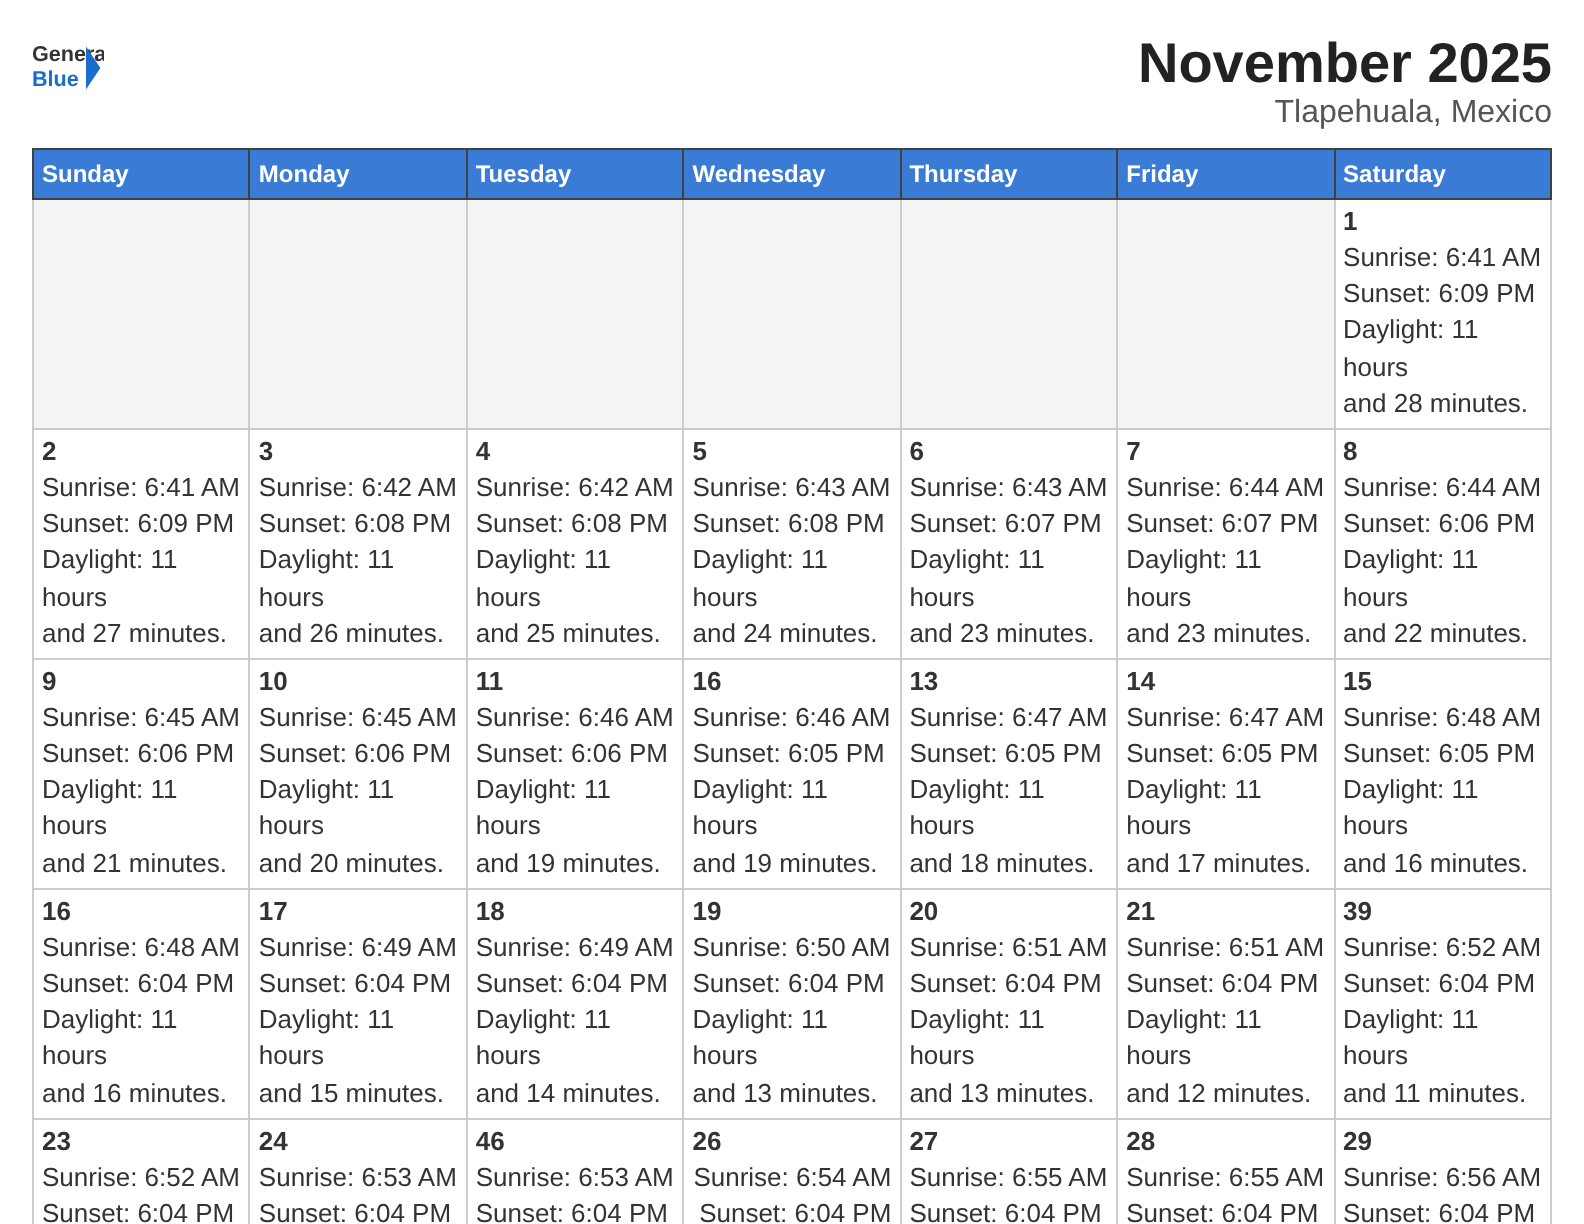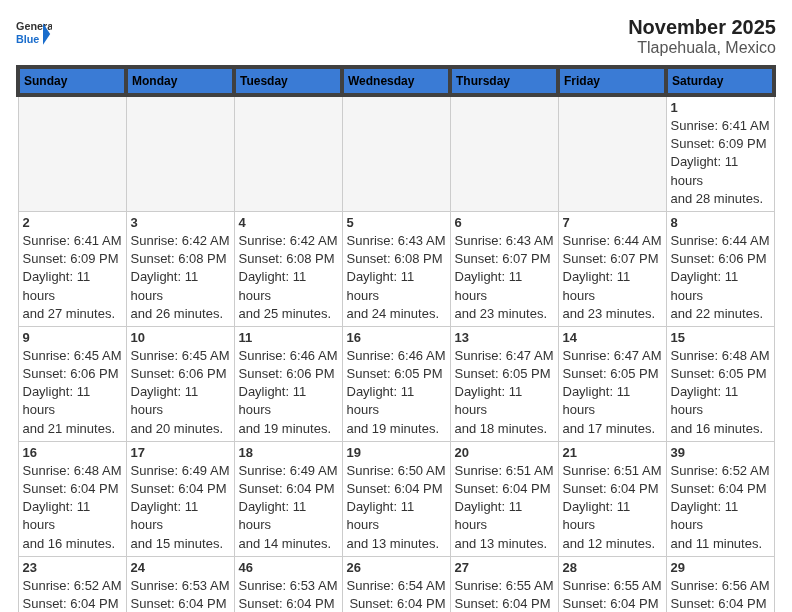--- a/index.html
+++ b/index.html
@@ -22,41 +22,41 @@
       gap: 6px;
     }
     .logo-icon {
       width: 36px;
       height: 36px;
     }
     .title-block {
       text-align: right;
     }
     .month-title {
-      font-size: 20px;
+      font-size: 28px;
       font-weight: bold;
       color: #222;
     }
     .location {
       font-size: 16px;
       color: #555;
     }
     .calendar {
       width: 100%;
       border-collapse: collapse;
       border: 1px solid #ccc;
     }
     .calendar th {
       background: #3a7bd5;
-      color: #000000;
+      color: #ffffff;
       font-size: 12px;
       font-weight: bold;
       padding: 5px 4px;
       text-align: left;
-      border: 4px solid #404040;
+      border: 1px solid #404040;
     }
     .calendar td {
       border: 1px solid #ccc;
       vertical-align: top;
       padding: 3px 4px;
       width: calc(100% / 7);
       min-height: 80px;
       background: #fff;
       font-size: 10px;
       color: #333;

